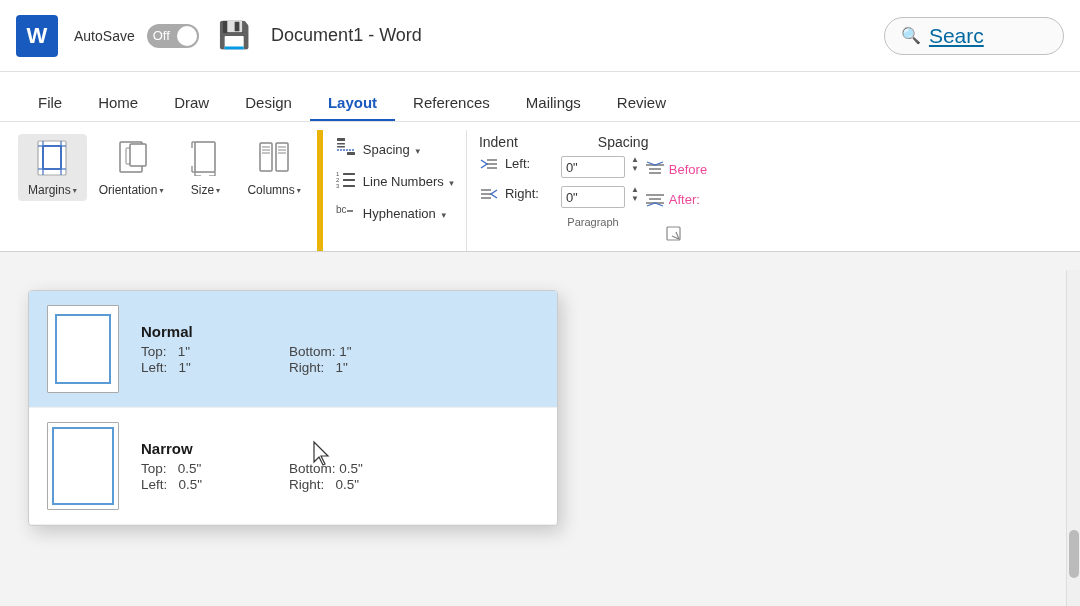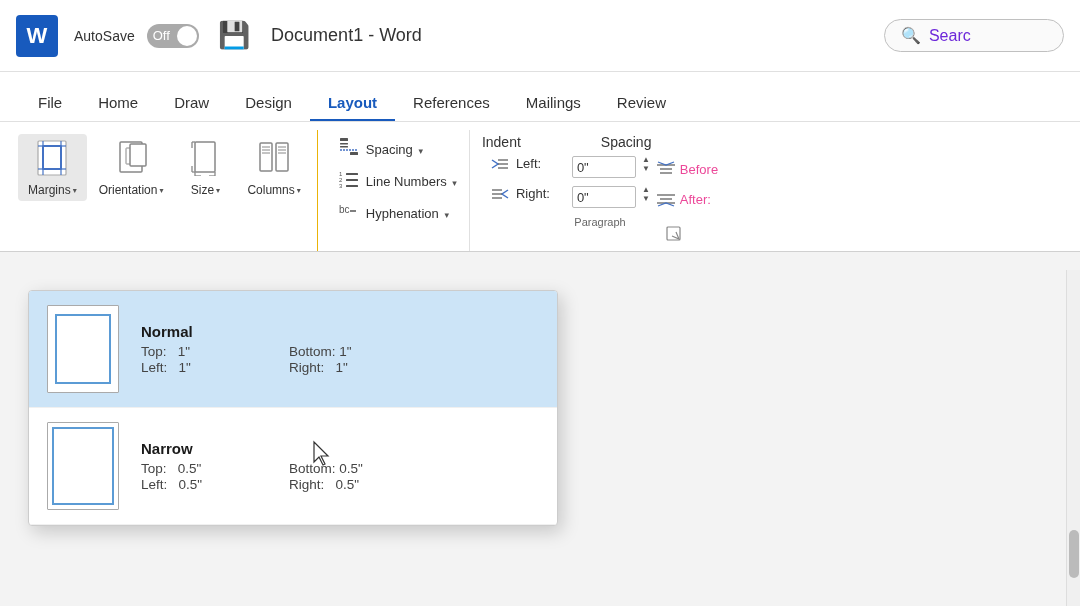--- a/index.html
+++ b/index.html
@@ -84,22 +84,23 @@
       background: #fafafa;
       padding: 6px 16px;
       width: 180px;
       gap: 8px;
     }
     .search-icon {
       color: #666;
       font-size: 16px;
     }
     .search-text {
-      color: #6d28d9;
-      font-size: 16px;
+      color: #0369a1;
+      font-size: 21px;
+      text-decoration: underline;
     }
 
     
     .ribbon-tabs {
       background: #fff;
       height: 50px;
       display: flex;
       align-items: flex-end;
       padding: 0 20px;
       border-bottom: 1px solid #e0e0e0;
@@ -139,21 +140,21 @@
       position: relative;
     }
 
     
     .ribbon-group {
       display: flex;
       flex-direction: column;
       align-items: flex-start;
       height: 100%;
       padding: 0 6px;
-      border-right: 1px solid #eab308;
+      border-right: 6px solid #eab308;
       justify-content: flex-end;
     }
     .ribbon-group-buttons {
       display: flex;
       flex-direction: row;
       align-items: flex-start;
       gap: 2px;
       flex: 1;
       padding-top: 4px;
     }
@@ -208,21 +209,20 @@
     }
     .ribbon-tool-row {
       display: flex;
       align-items: center;
       gap: 6px;
       height: 30px;
     }
     .tool-icon {
       font-size: 18px;
       color: #000000;
-      margin-left: 8px;
     }
     .tool-label {
       font-size: 13px;
       color: #333;
       cursor: pointer;
     }
     .tool-label .arrow {
       font-size: 9px;
       color: #555;
       margin-left: 2px;

